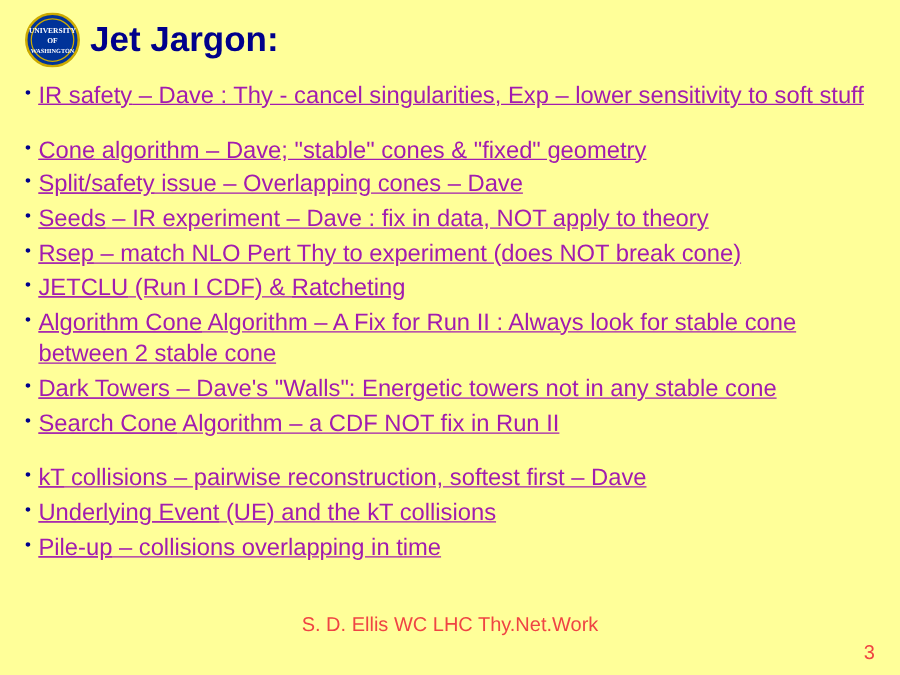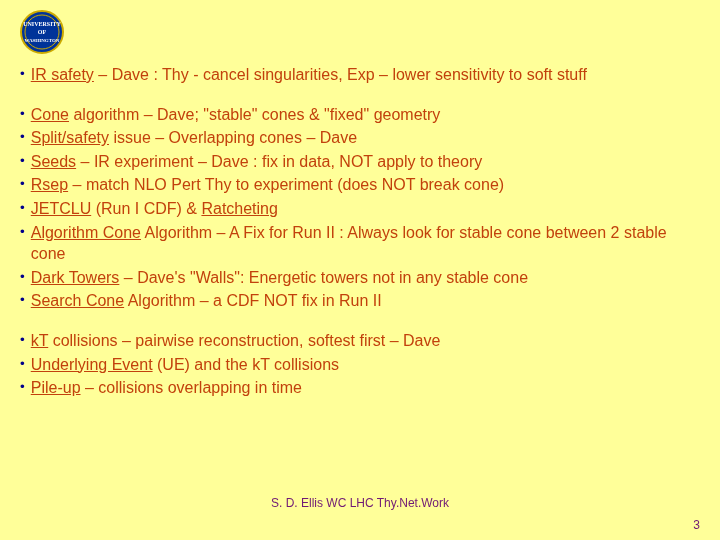--- a/index.html
+++ b/index.html
@@ -63,54 +63,56 @@
     }
 
     .bullet-dot {
       flex-shrink: 0;
       margin-top: 1px;
       font-size: 13.5px;
     }
 
     .bullet-text {
       flex: 1;
-      color: #c2410c;
-      font-size: 16px;
+      color: #a21caf;
+      font-size: 19px;
       line-height: 1.35;
+      text-decoration: underline;
     }
 
     .underline {
       text-decoration: underline;
     }
 
     .footer {
       text-align: center;
       margin-top: auto;
-      font-size: 12px;
-      color: #701a75;
+      font-size: 16px;
+      color: #ef4444;
     }
 
     .section-gap {
       height: 6px;
     }
   </style>
 </head>
 <body>
 
 <div class="page">
 
   <div class="header">
 
     <svg class="logo" viewBox="0 0 44 44">
       <circle cx="22" cy="22" r="21" fill="#003399" stroke="#ccaa00" stroke-width="2"></circle>
       <circle cx="22" cy="22" r="17" fill="none" stroke="#ccaa00" stroke-width="1"></circle>
       <text x="22" y="16" text-anchor="middle" fill="white" font-size="6" font-family="serif" font-weight="bold">UNIVERSITY</text>
       <text x="22" y="24" text-anchor="middle" fill="white" font-size="6" font-family="serif" font-weight="bold">OF</text>
       <text x="22" y="32" text-anchor="middle" fill="white" font-size="5" font-family="serif" font-weight="bold">WASHINGTON</text>
     </svg>
+    <span class="title">Jet Jargon:</span>
   </div>
 
   <div class="content" id="content-area">
   <div class="bullet-section">
         <div class="bullet-item">
           <span class="bullet-dot">•</span>
           <span class="bullet-text"><span class="underline">IR safety</span><span> – Dave : Thy - cancel singularities, Exp – lower sensitivity to soft stuff</span></span>
         </div>
       </div>
       <div class="section-gap"></div>

